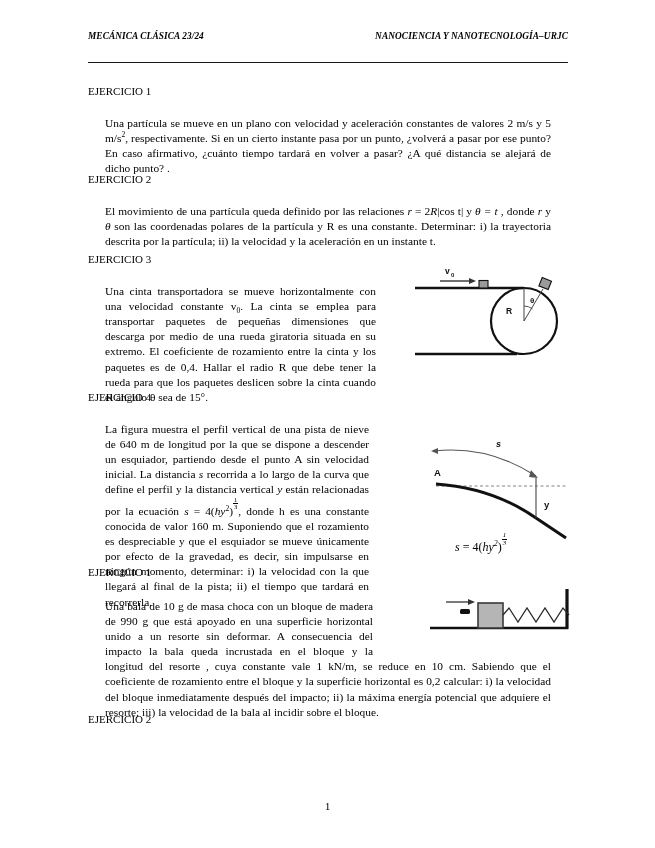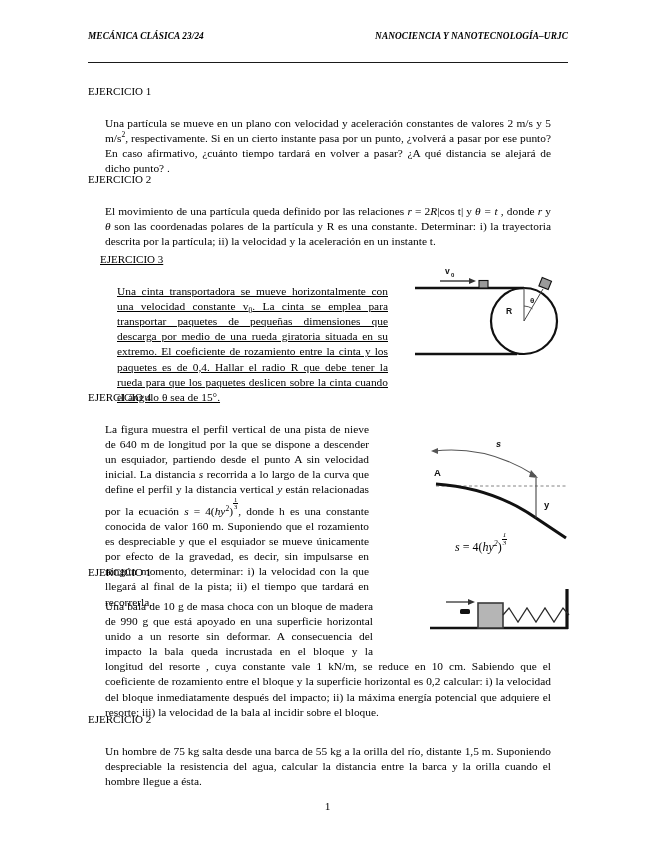--- a/index.html
+++ b/index.html
@@ -132,21 +132,21 @@
   <div class="block wide" style="left:88px; top:84px;">
     <div class="ex-title">EJERCICIO 1</div>
     <div class="para"><span>Una partícula se mueve en un plano con velocidad y aceleración constantes de valores 2 m/s y 5 m/s</span><sup class="exp">2</sup><span>, respectivamente. Si en un cierto instante pasa por un punto, ¿volverá a pasar por ese punto? En caso afirmativo, ¿cuánto tiempo tardará en volver a pasar? ¿A qué distancia se alejará de dicho punto? .</span></div>
   </div>
 
   <div class="block wide" style="left:88px; top:172px;">
     <div class="ex-title">EJERCICIO 2</div>
     <div class="para"><span>El movimiento de una partícula queda definido por las relaciones </span><span class="math">r</span><span class="mathup"> = 2</span><span class="math">R</span><span class="mathup">|cos t|</span><span> y </span><span class="math">θ</span><span class="math"> = t </span><span>, donde </span><span class="math">r</span><span> y </span><span class="math">θ</span><span> son las coordenadas polares de la partícula y R es una constante. Determinar: i) la trayectoria descrita por la partícula; ii) la velocidad y la aceleración en un instante t.</span></div>
   </div>
 
-  <div class="block narrow" style="left:100px; top:252px;text-decoration:underline;">
+  <div class="block narrow" style="left:88px; top:252px;">
     <div class="ex-title">EJERCICIO 3</div>
     <div class="para"><span>Una cinta transportadora se mueve horizontalmente con una velocidad constante v</span><sub class="sb">0</sub><span>. La cinta se emplea para transportar paquetes de pequeñas dimensiones que descarga por medio de una rueda giratoria situada en su extremo. El coeficiente de rozamiento entre la cinta y los paquetes es de 0,4. Hallar el radio R que debe tener la rueda para que los paquetes deslicen sobre la cinta cuando el ángulo θ sea de 15°.</span></div>
   </div>
 
   <div class="figure" style="left:412px; top:258px; width:168px; height:108px;">
     <svg width="168" height="108" viewBox="0 0 168 108">
 
       <line x1="3" y1="30" x2="112" y2="30" stroke="#111" stroke-width="2.4"></line>
 
       <line x1="3" y1="96" x2="105" y2="96" stroke="#111" stroke-width="2.4"></line>
@@ -220,18 +220,17 @@
       <rect x="32" y="23" width="10" height="5" rx="1.6" fill="#111"></rect>
 
       <rect x="50" y="17" width="25" height="25" fill="#b5b5b5" stroke="#3a3a3a" stroke-width="1.6"></rect>
 
       <path d="M 75 29 l 6 -7 l 9 14 l 9 -14 l 9 14 l 9 -14 l 9 14 l 9 -14 l 6 7" fill="none" stroke="#2a2a2a" stroke-width="1.3"></path>
     </svg>
   </div>
 
   <div class="block wide" style="left:88px; top:712px;">
     <div class="ex-title">EJERCICIO 2</div>
-    <div class="para">Un hombre de 75 kg salta desde una barca de 55 kg a la orilla del río, distante 1,5 m. Suponiendo despreciable la resistencia del agua, calcular la distancia entre la barca y la orilla cuando el hombre llegue a ésta.</div>
   </div>
 
   <div class="folio">1</div>
 
 </div>
 
 </body></html>

